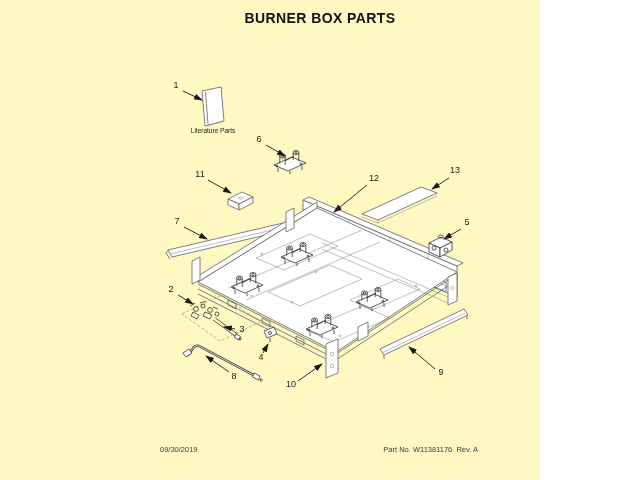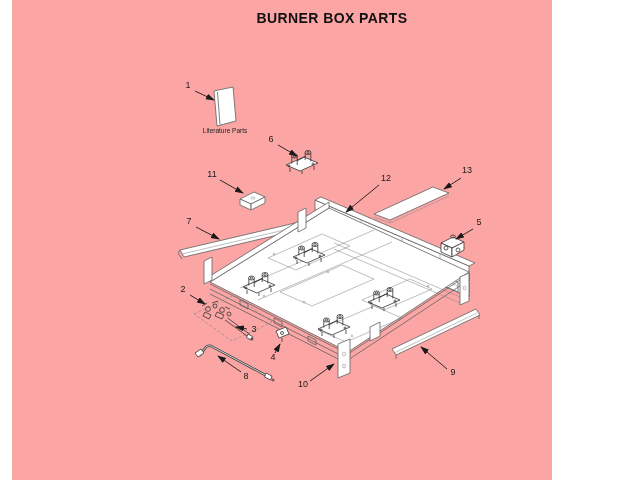--- a/index.html
+++ b/index.html
@@ -1,17 +1,17 @@
 <!DOCTYPE html>
 <html><head>
 <meta charset="utf-8">
 <style>
   html,body{margin:0;padding:0;background:#fff;}
-  .stage{position:relative;width:540px;height:480px;background:#fca5a5;overflow:hidden;
-         font-family:"Liberation Sans",sans-serif;margin-left:12px;}
+  .stage{position:relative;width:540px;height:480px;background:#fef9c3;overflow:hidden;
+         font-family:"Liberation Sans",sans-serif;}
   .title{position:absolute;top:10px;left:0;width:640px;text-align:center;margin:0;
          font-size:14px;font-weight:700;letter-spacing:.4px;color:#111;}
   .footer{position:absolute;top:445px;left:160px;width:318px;display:flex;
           justify-content:space-between;font-size:7.5px;color:#3a3a3a;white-space:pre;}
   svg{position:absolute;left:0;top:0;}
   .ln{stroke:#5f5f5f;stroke-width:.8;fill:none;stroke-linejoin:round;}
   .fw{stroke:#5f5f5f;stroke-width:.8;fill:#fff;stroke-linejoin:round;}
   .thin{stroke:#8a8a8a;stroke-width:.55;fill:none;}
   .dash{stroke:#8a8a8a;stroke-width:.7;fill:none;stroke-dasharray:3 2;}
   .dk{stroke:#333;stroke-width:.8;fill:none;}
@@ -202,14 +202,18 @@
         <text x="291" y="387" class="callout-num">10</text>
         <line x1="208" y1="180" x2="231" y2="193" class="callout-line" marker-end="url(#arrow)"></line>
         <text x="200" y="177" class="callout-num">11</text>
         <line x1="367" y1="185" x2="334" y2="212" class="callout-line" marker-end="url(#arrow)"></line>
         <text x="374" y="181" class="callout-num">12</text>
         <line x1="449" y1="178" x2="432" y2="189" class="callout-line" marker-end="url(#arrow)"></line>
         <text x="455" y="173" class="callout-num">13</text>
       </g>
   </svg>
 
+  <div class="footer">
+    <span>09/30/2019</span>
+    <span>Part No. W11381176  Rev. A</span>
+  </div>
 
 </div>
 
 </body></html>

